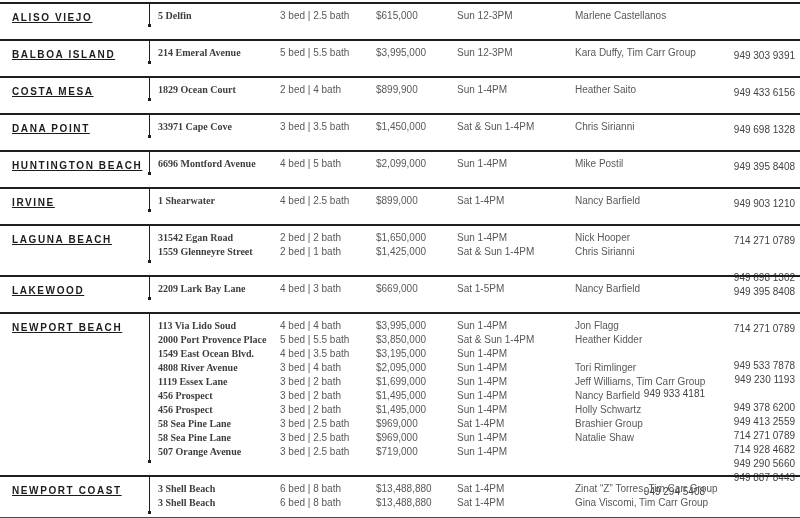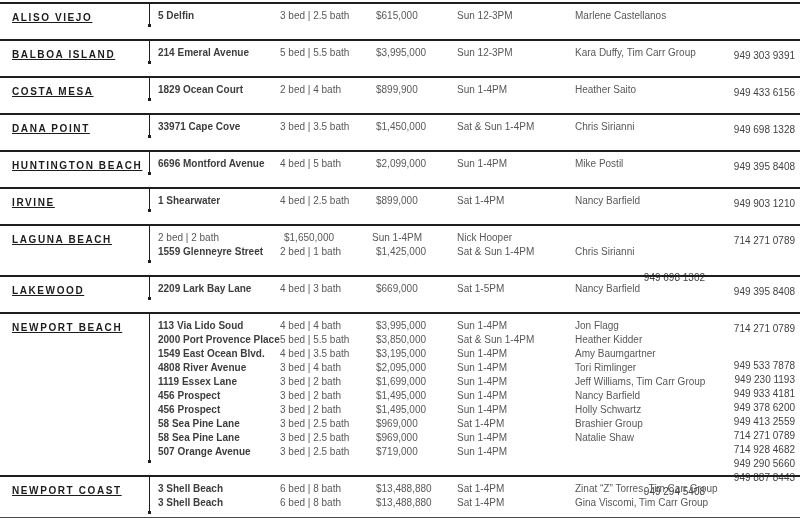--- a/index.html
+++ b/index.html
@@ -61,20 +61,21 @@
     grid-template-columns: 122px 92px 85px 118px minmax(0, 1fr) 90px;
     height: 14px;
     line-height: 14px;
     font-size: 10px;
     color: var(--body, #57585a);
   }
   .cell { white-space: nowrap; }
   .address {
     font-weight: bold;
     color: var(--address, #3d3d3f);
+    font-family: Liberation Serif, serif;
   }
   .price { padding-left: 4px; }
   .phone {
     text-align: right;
     color: var(--phone, #414244);
     margin-top: 40px;
   }
   #bottom-rule {
     position: absolute;
     left: 0;
@@ -184,20 +185,21 @@
   </div>
 </div>
   </section>
 
   <section class="section">
     <div class="city">LAGUNA BEACH</div>
     <div class="rows">
       <span class="divider"></span>
 
   <div class="row">
+    <span class="cell address">31542 Egan Road</span>
     <span class="cell bedbath">2 bed | 2 bath</span>
     <span class="cell price">$1,650,000</span>
     <span class="cell time">Sun 1-4PM</span>
     <span class="cell agent">Nick Hooper</span>
     <span class="cell phone">949 698 1302</span>
   </div>
 
   <div class="row">
     <span class="cell address">1559 Glenneyre Street</span>
     <span class="cell bedbath">2 bed | 1 bath</span>
@@ -246,21 +248,20 @@
     <span class="cell time">Sat &amp; Sun 1-4PM</span>
     <span class="cell agent">Heather Kidder</span>
     <span class="cell phone">949 230 1193</span>
   </div>
 
   <div class="row">
     <span class="cell address">1549 East Ocean Blvd.</span>
     <span class="cell bedbath">4 bed | 3.5 bath</span>
     <span class="cell price">$3,195,000</span>
     <span class="cell time">Sun 1-4PM</span>
-    <span class="cell agent">Amy Baumgartner</span>
     <span class="cell phone">949 933 4181</span>
   </div>
 
   <div class="row">
     <span class="cell address">4808 River Avenue</span>
     <span class="cell bedbath">3 bed | 4 bath</span>
     <span class="cell price">$2,095,000</span>
     <span class="cell time">Sun 1-4PM</span>
     <span class="cell agent">Tori Rimlinger</span>
     <span class="cell phone">949 378 6200</span>

